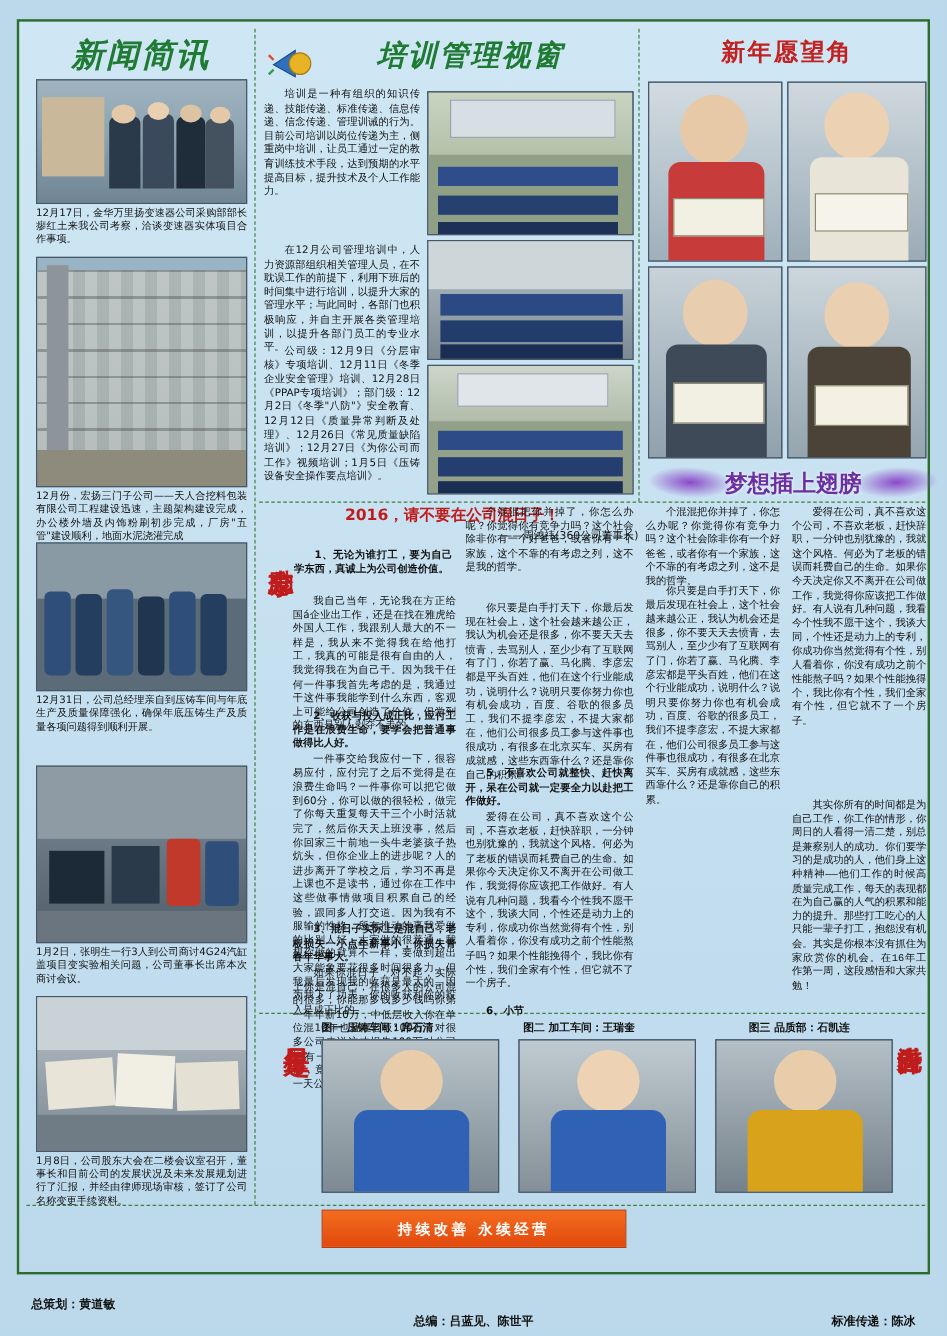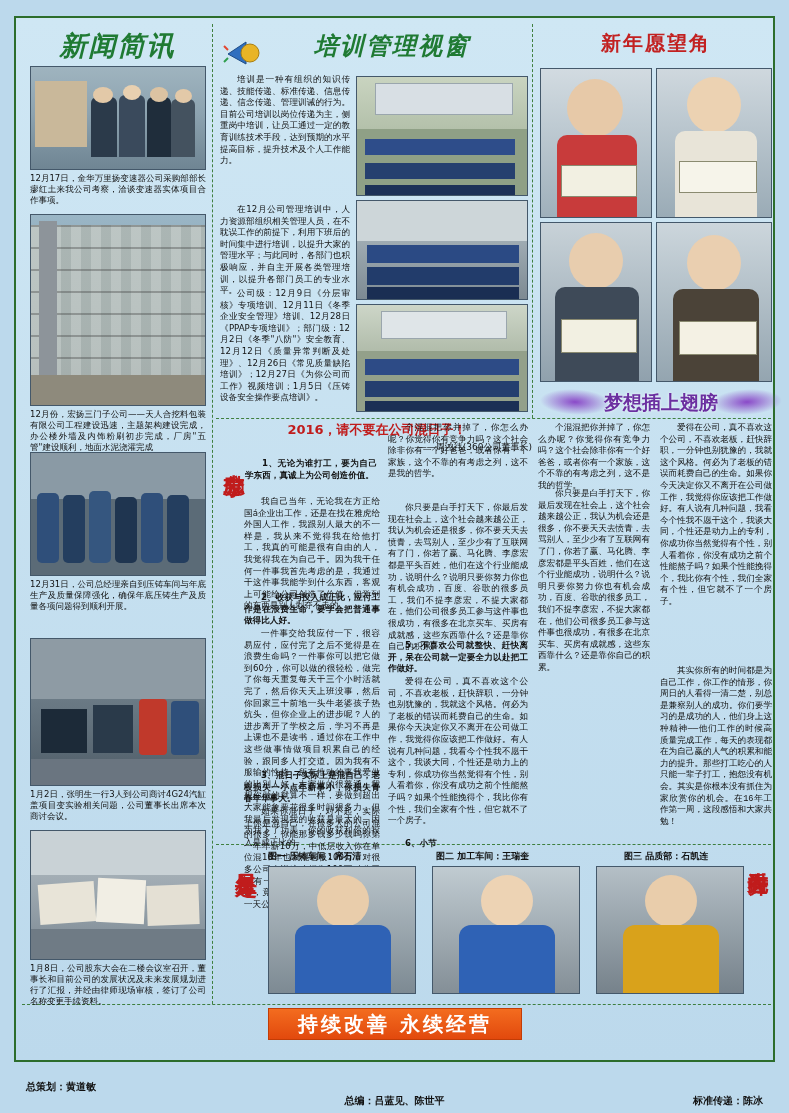--- a/index.html
+++ b/index.html
@@ -60,21 +60,21 @@
     font-family:"DejaVu Sans", sans-serif;
   }
   .red{color:#c01c1c;}
 
   
   .banner{
     position:absolute;
     left:268px;top:1008px;width:252px;height:30px;
     background:linear-gradient(#f36c1f,#e2490d);
     border:1px solid #c23c06;
-    color:#fff;font-size:20px;font-weight:bold;
+    color:#fff;font-size:12px;font-weight:bold;
     display:flex;align-items:center;justify-content:center;
     letter-spacing:3px;
     font-family:"DejaVu Serif", serif;
   }
   .footline{
     position:absolute;font-size:10px;color:#111;font-weight:bold;
   }
   
   .vtext{
     position:absolute;

